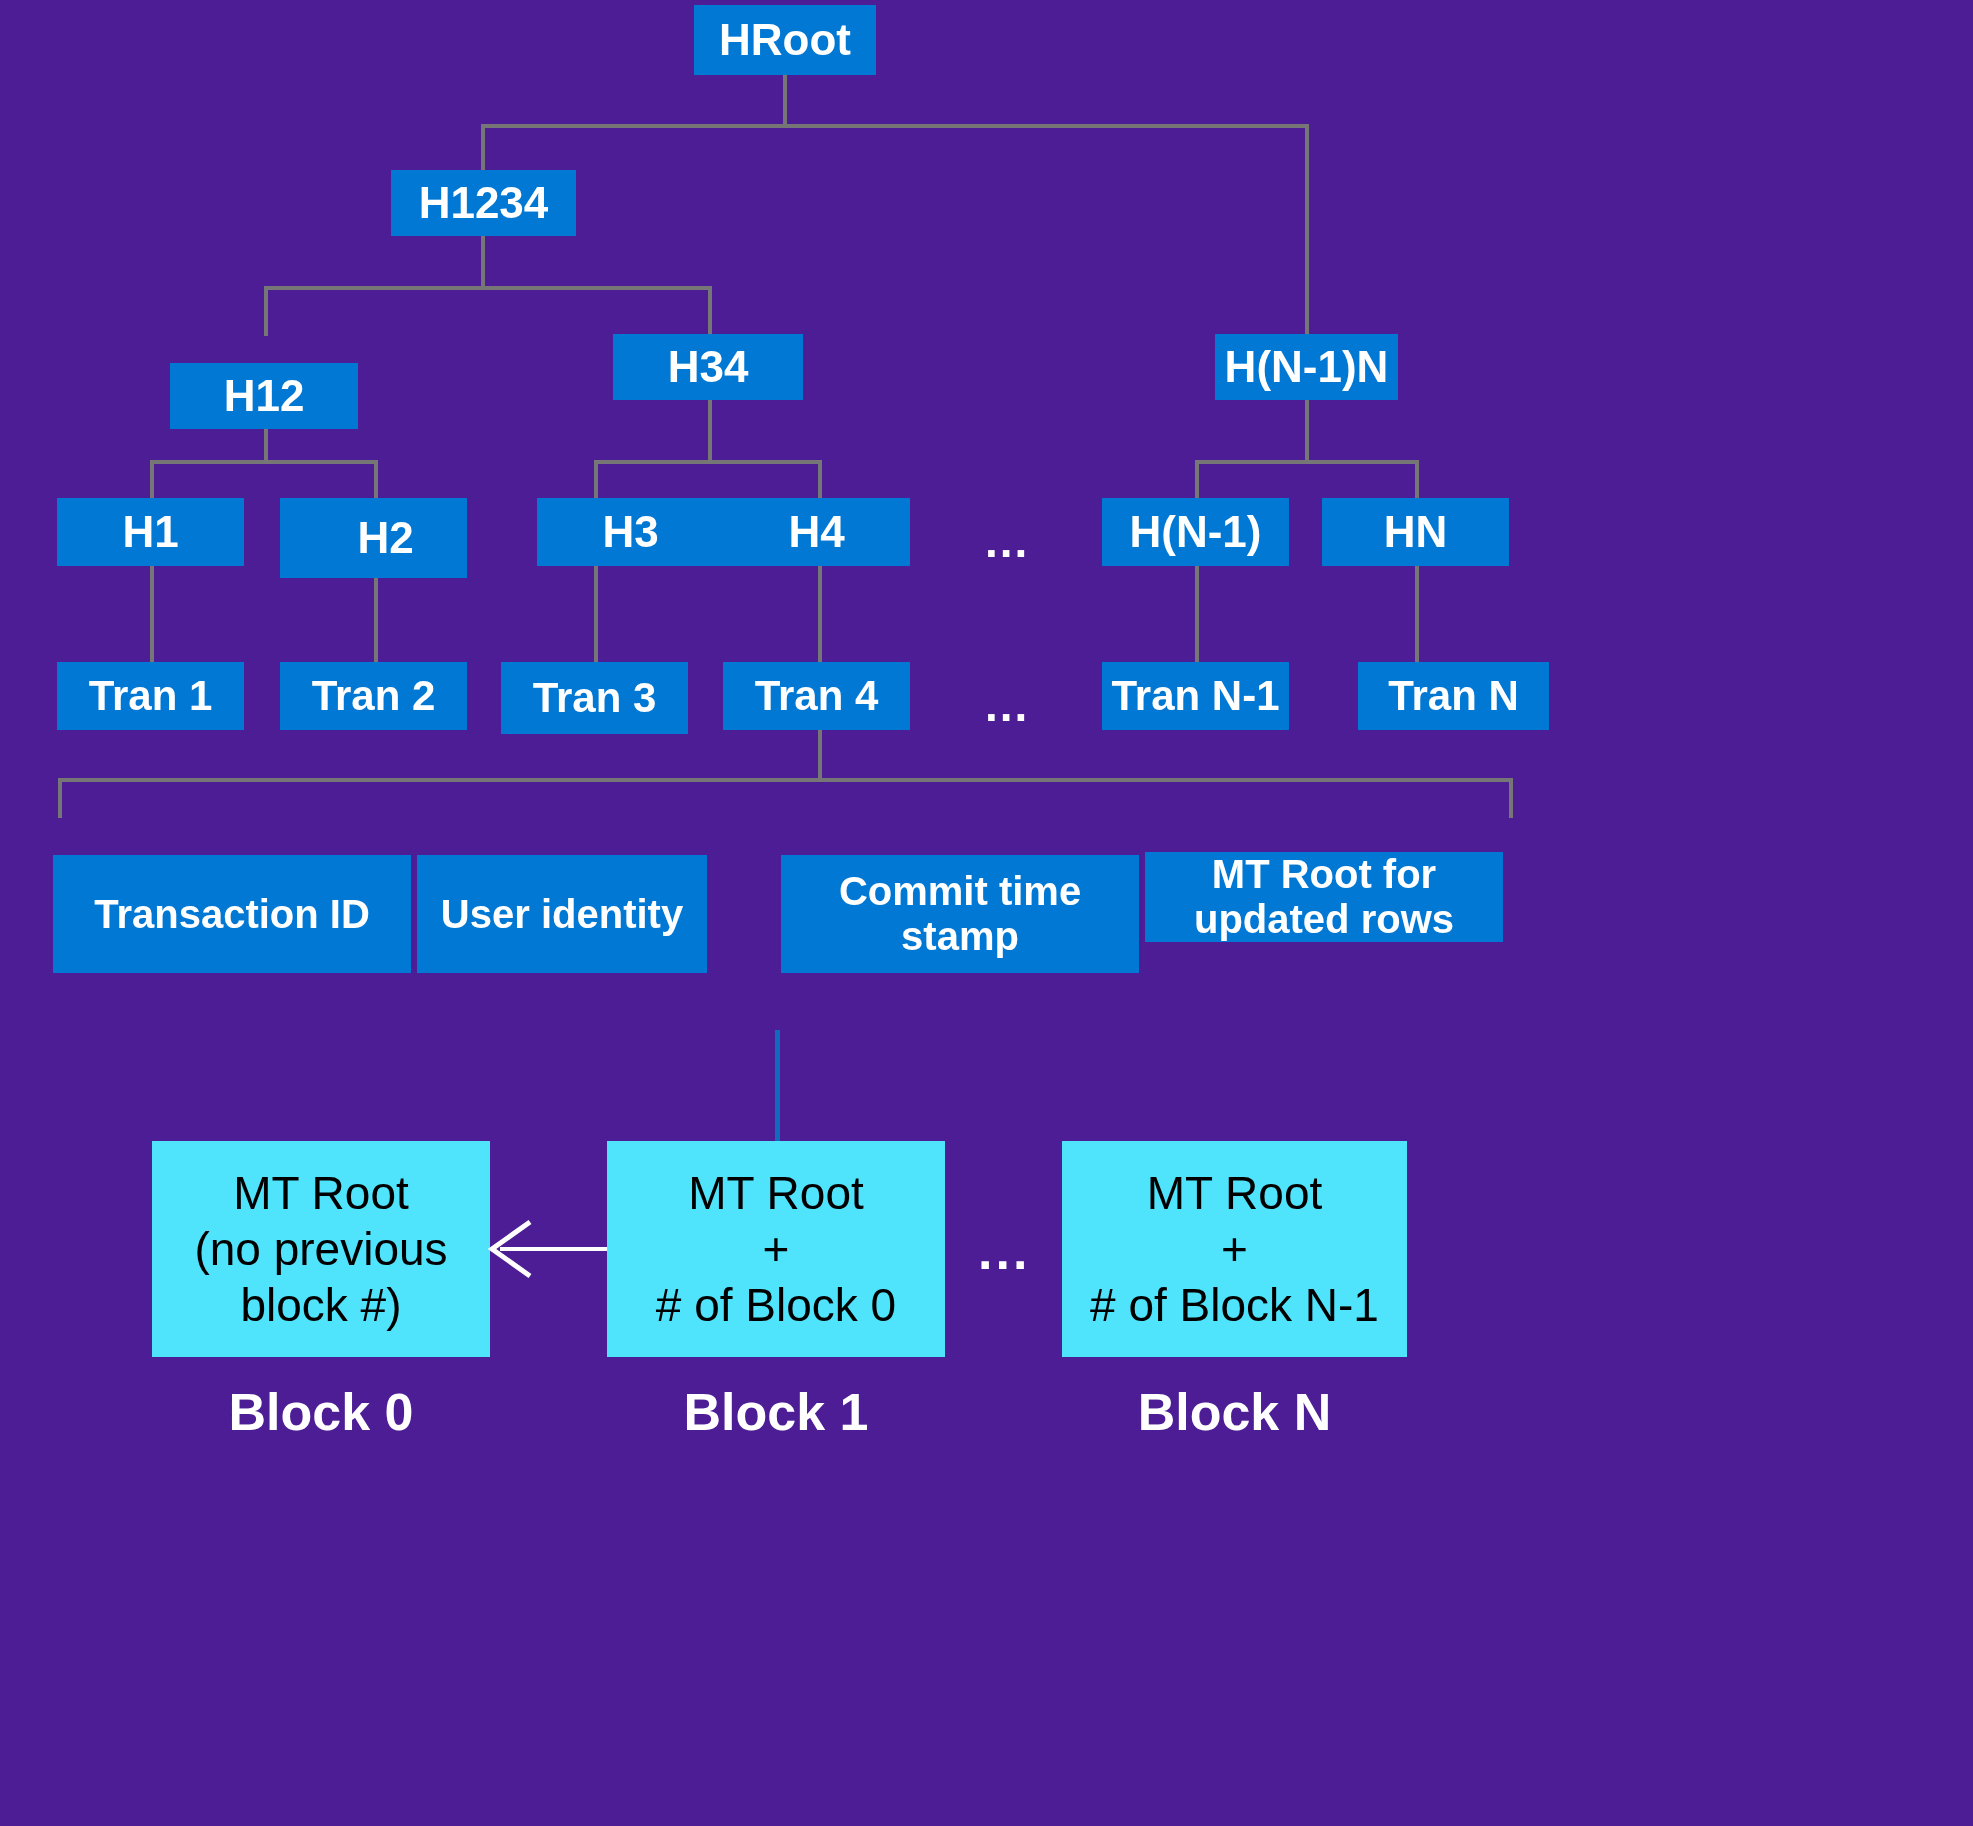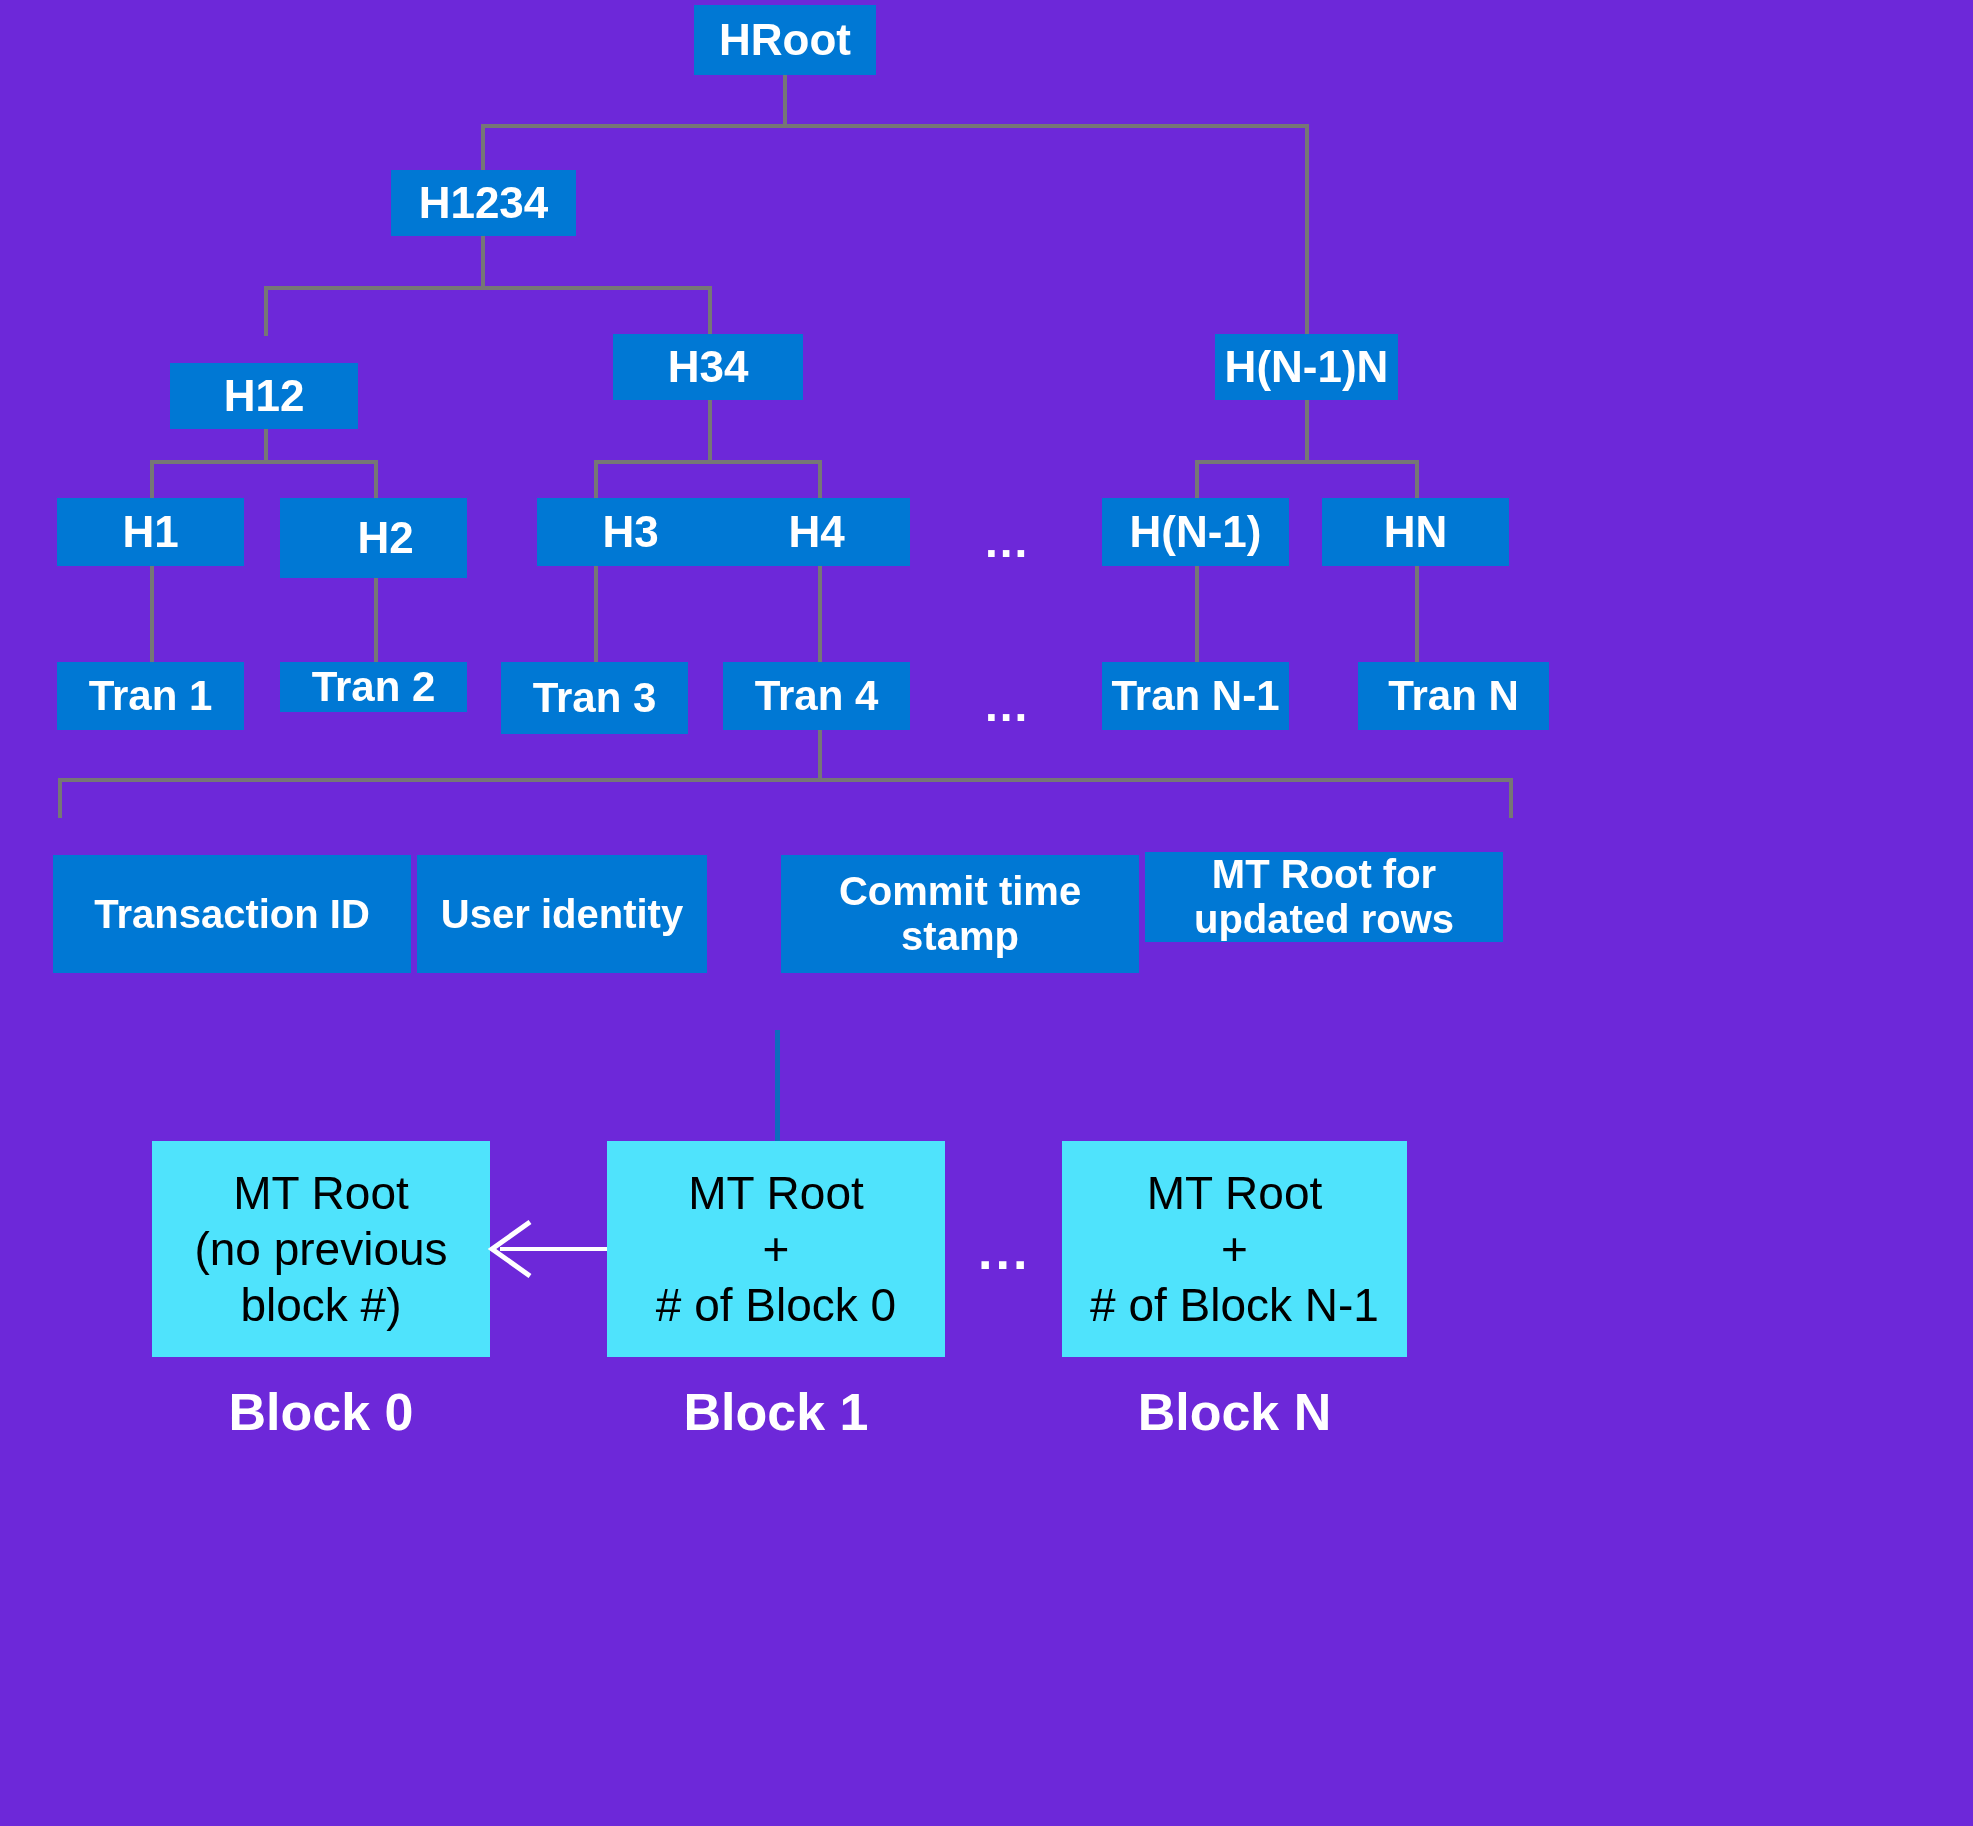--- a/index.html
+++ b/index.html
@@ -7,21 +7,21 @@
     padding: 0;
     background: #000000;
   }
   body {
     font-family: "Liberation Sans", sans-serif;
   }
   #canvas {
     position: relative;
     width: 1973px;
     height: 1826px;
-    background: #6d28d9;
+    background: #4c1d95;
     overflow: hidden;
   }
   
   .node {
     position: absolute;
     background: #0078D4;
     color: #FFFFFF;
     display: flex;
     align-items: center;
     justify-content: center;
@@ -161,21 +161,21 @@
   <div class="node hash" style="left:57px;  top:498px; width:187px; height:68px;">H1</div>
   <div class="node hash" style="left:280px; top:498px; width:187px; height:80px;padding-left:24px;">H2</div>
   <div class="node hash" style="left:501px; top:498px; width:187px; height:68px;margin-left:36px;">H3</div>
   <div class="node hash" style="left:723px; top:498px; width:187px; height:68px;">H4</div>
   <div class="node hash" style="left:1102px;top:498px; width:187px; height:68px;">H(N-1)</div>
   <div class="node hash" style="left:1322px;top:498px; width:187px; height:68px;">HN</div>
 
   <div class="dots" style="left:985px; top:518px;">...</div>
 
   <div class="node tran" style="left:57px;  top:662px; width:187px; height:68px;">Tran 1</div>
-  <div class="node tran" style="left:280px; top:662px; width:187px; height:50px;">Tran 2</div>
+  <div class="node tran" style="left:280px; top:662px; width:187px; height:68px;">Tran 2</div>
   <div class="node tran" style="left:501px; top:662px; width:187px; height:72px;">Tran 3</div>
   <div class="node tran" style="left:723px; top:662px; width:187px; height:68px;">Tran 4</div>
   <div class="node tran" style="left:1102px;top:662px; width:187px; height:68px;">Tran N-1</div>
   <div class="node tran" style="left:1322px;top:662px; width:191px; height:68px;margin-left:36px;">Tran N</div>
 
   <div class="dots" style="left:985px; top:682px;">...</div>
 
   <div class="node field" style="left:53px;  top:855px; width:358px; height:118px;">Transaction ID</div>
   <div class="node field" style="left:417px; top:855px; width:290px; height:118px;">User identity</div>
   <div class="node field" style="left:781px; top:855px; width:358px; height:118px; white-space:pre-line;">Commit time

